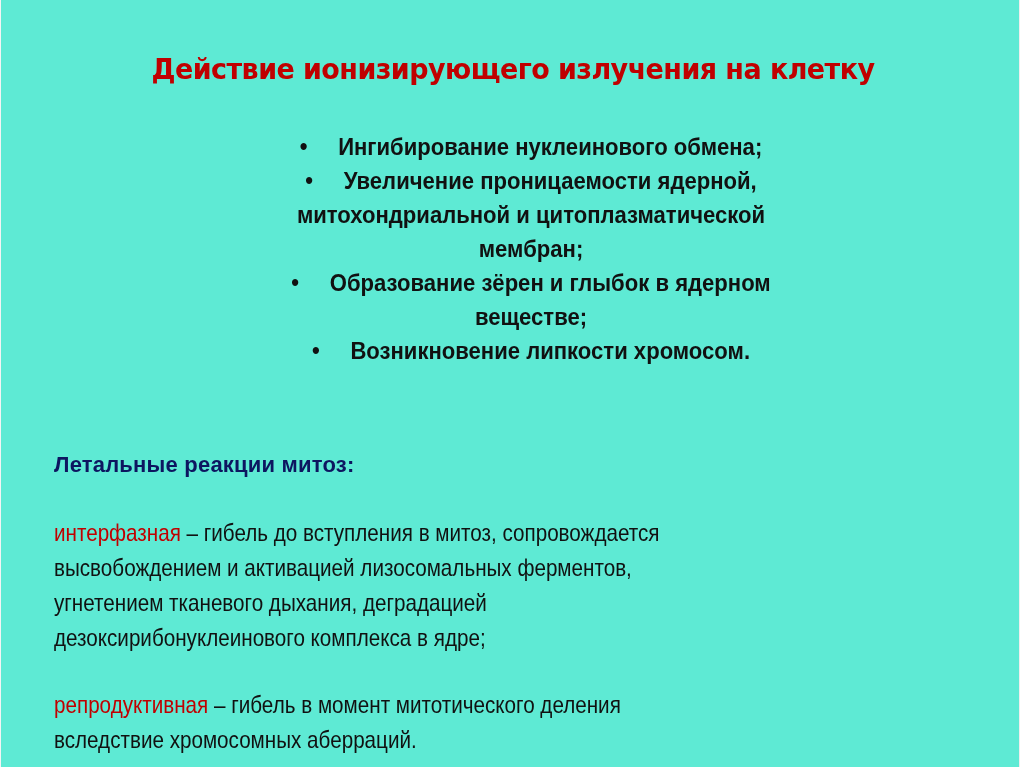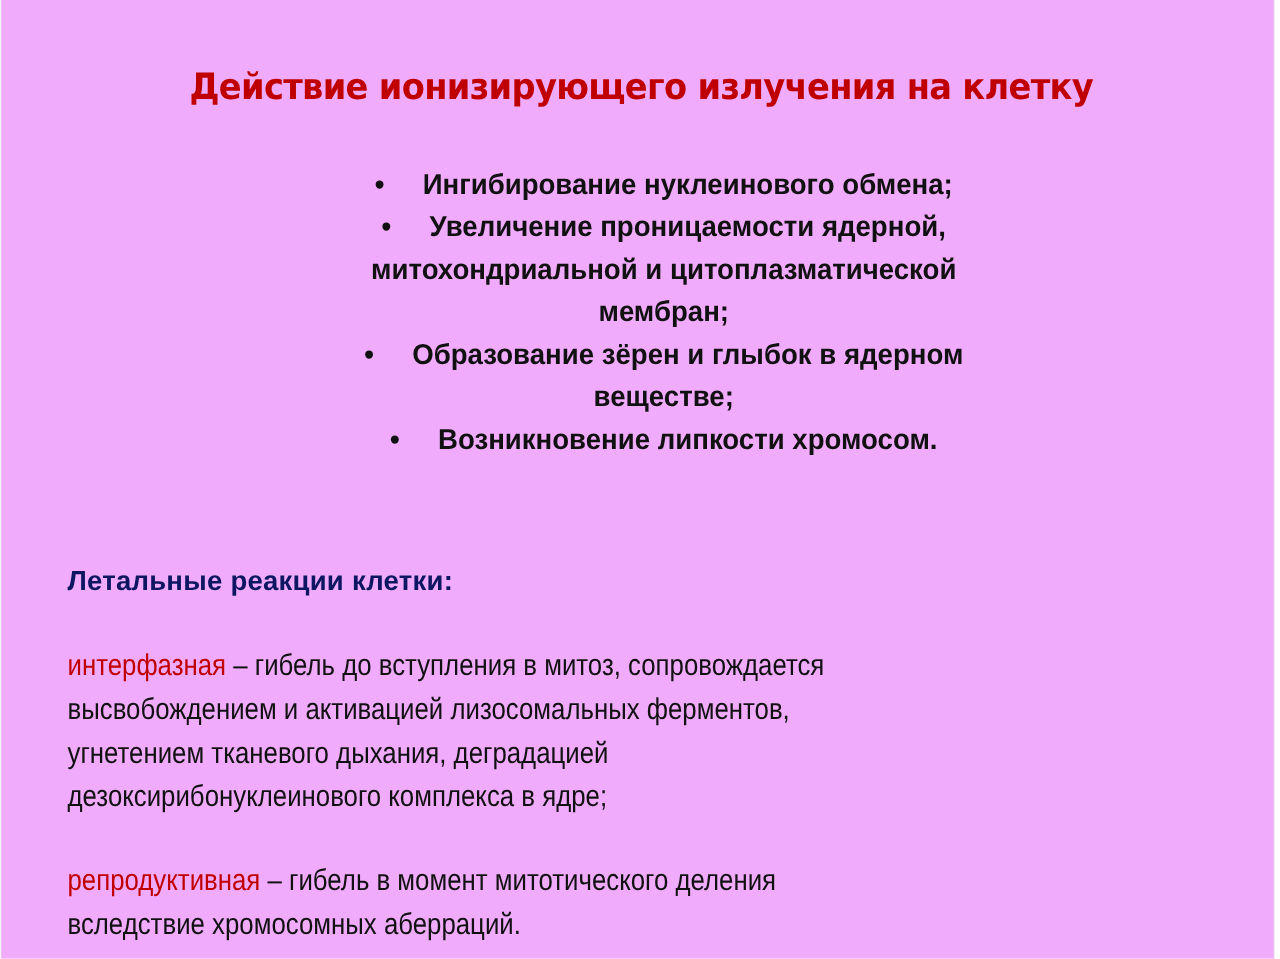--- a/index.html
+++ b/index.html
@@ -13,21 +13,21 @@
       position: relative;
       overflow: hidden;
       font-family: "Liberation Sans", sans-serif;
       color: #111111;
     }
     .slide {
       position: absolute;
       left: 0; top: 0;
       width: 1020px;
       height: 767px;
-      background: #f0abfc;
+      background: #5eead4;
       border-right: 1px solid #eeeeee;
       border-left: 1px solid #f4f4f4;
       box-sizing: border-box;
     }
     .title {
       position: absolute;
       left: 0;
       width: 1024px;
       top: 52px;
       text-align: center;
@@ -107,21 +107,21 @@
     </li>
     <li>
       <span class="bullet">•</span><span>Образование зёрен и глыбок в ядерном</span><br>
       <span>веществе;</span>
     </li>
     <li>
       <span class="bullet">•</span><span>Возникновение липкости хромосом.</span>
     </li>
   </ul>
 
-  <div class="section">Летальные реакции клетки:</div>
+  <div class="section">Летальные реакции митоз:</div>
 
   <div class="para p1">
     <span class="term">интерфазная</span><span> – гибель до вступления в митоз, сопровождается</span><br>
     <span>высвобождением и активацией лизосомальных ферментов,</span><br>
     <span>угнетением тканевого дыхания, деградацией</span><br>
     <span>дезоксирибонуклеинового комплекса в ядре;</span>
   </div>
 
   <div class="para p2">
     <span class="term">репродуктивная</span><span> – гибель в момент митотического деления</span><br>

